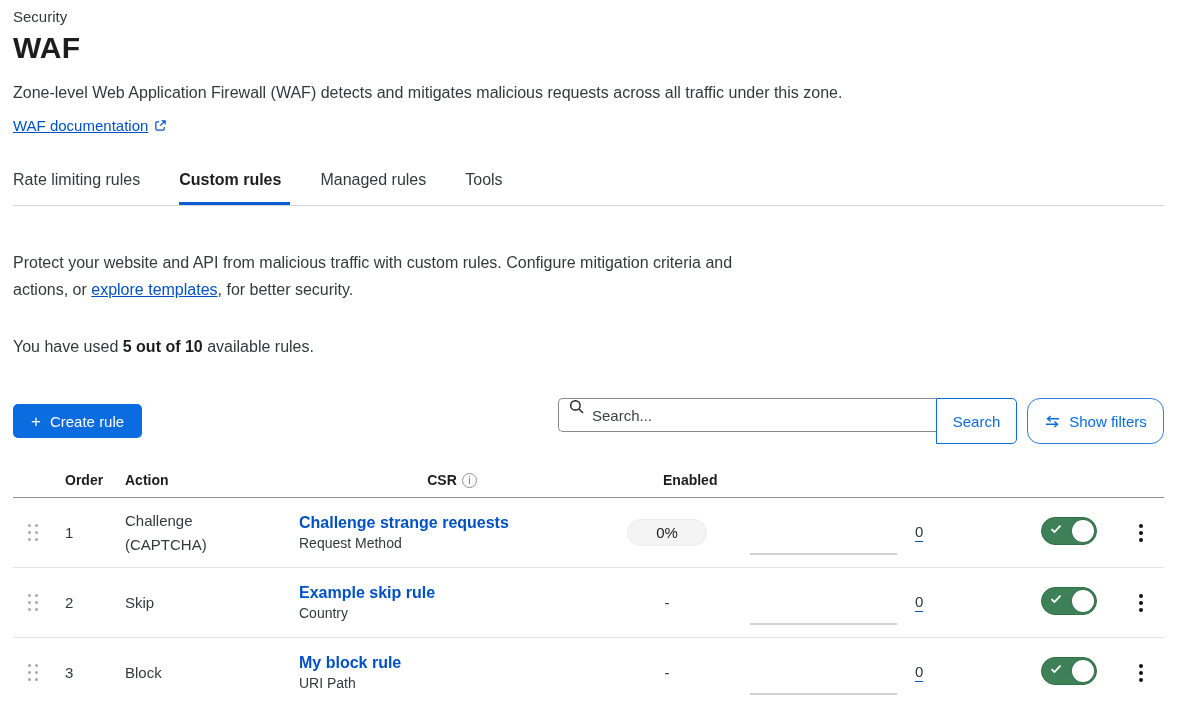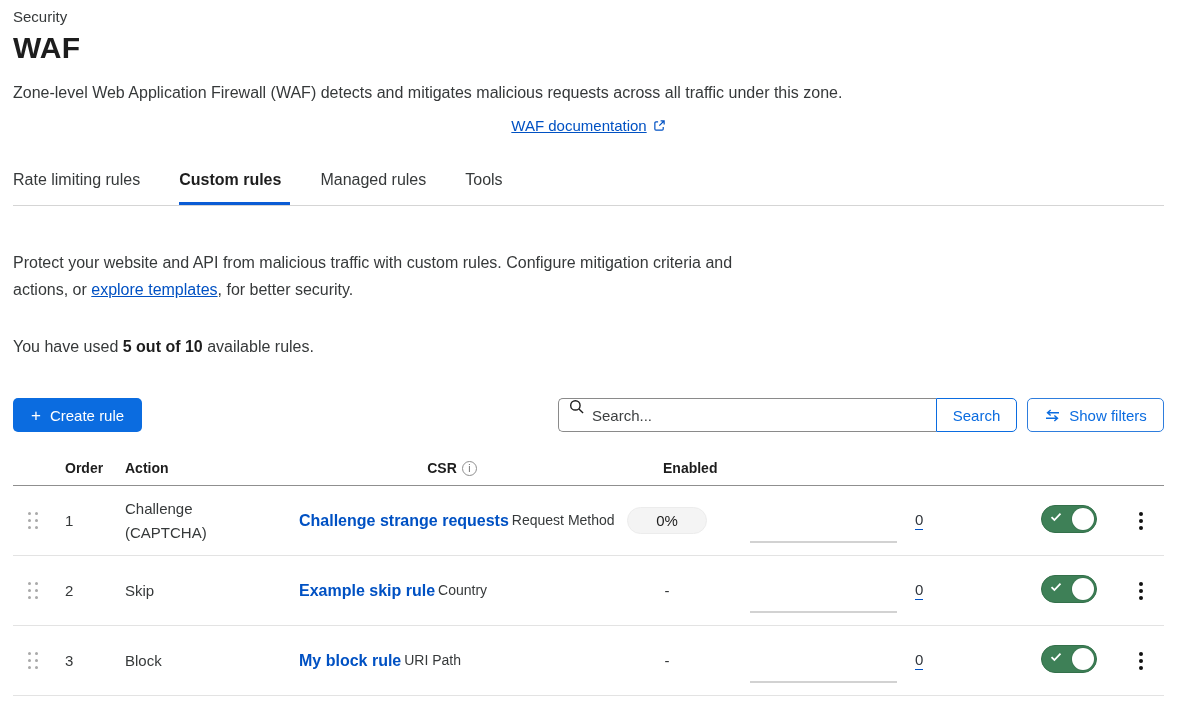--- a/index.html
+++ b/index.html
@@ -8,21 +8,21 @@
     width:1177px; height:707px; overflow:hidden;
     font-family:"Liberation Sans", sans-serif;
     color:#36393a;
   }
   .page { padding:8px 13px 0 13px; }
 
   
   .eyebrow { font-size:15px; color:#36393a; }
   h1.title { font-size:30px; font-weight:700; color:#1d1d1d; margin-top:6px; letter-spacing:.2px; }
   .desc { font-size:16px; color:#36393a; margin-top:19px; }
-  .doc-link-row { margin-top:15px;text-align:center; }
+  .doc-link-row { margin-top:15px; }
   .link { color:#0051c3; text-decoration:underline; cursor:pointer; }
   .doc-link { font-size:15px; display:inline-flex; align-items:center; gap:6px; }
 
   
   .tabs { margin-top:36px; border-bottom:1px solid #d5d5d5; display:flex; }
   .tab { font-size:16px; color:#36393a; padding:0 9px 13px 0; margin-right:30px; cursor:pointer; border-bottom:3px solid transparent; }
   .tab.active { color:#1d1d1d; font-weight:700; border-bottom-color:#0b5cd5; }
 
   
   .intro { margin-top:43px; font-size:16px; line-height:27px; max-width:745px; color:#36393a; }
@@ -44,47 +44,47 @@
     border:1px solid #8a8a8a; border-right:none; border-radius:5px 0 0 5px;
     padding:0 10px; background:#fff;
   }
   .search-box svg { flex:0 0 auto; margin-right:8px; }
   .search-box input {
     border:none; outline:none; width:100%; font-size:15px; color:#36393a;
     font-family:inherit; background:transparent;
   }
   .search-box input::placeholder { color:#3c3f40; opacity:1; }
   .btn-outline {
-    background:#fff; color:#0b6ce0; border:1px solid #0b6ce0; height:34px;
+    background:#fff; color:#0b6ce0; border:1px solid #0b6ce0; height:46px;
     font-size:15px; cursor:pointer; font-family:inherit;
     display:inline-flex; align-items:center; justify-content:center; gap:8px;
   }
   .btn-search { width:81px; border-radius:0 5px 5px 0; }
-  .btn-filters { width:137px; border-radius:5px; margin-left:10px; border-color:#2e7ddd; }
+  .btn-filters { width:137px; border-radius:13px; margin-left:10px; border-color:#2e7ddd; }
 
   
   .trow {
     display:grid;
     grid-template-columns:40px 60px 174px 330px 100px 281px 120px 46px;
     align-items:center;
   }
   .thead { margin-top:28px; padding-bottom:9px; border-bottom:1px solid #8f8f8f; align-items:end; }
   .th { font-size:14px; font-weight:700; color:#1d1d1d; }
   .pl12 { padding-left:12px; }
   .th-csr { text-align:center; display:flex; align-items:center; justify-content:center; gap:5px; }
   .th-activity { padding-left:20px; }
   .th-enabled { padding-left:46px; }
   .row { height:70px; border-bottom:1px solid #e3e3e3; }
 
   .drag-handle { display:grid; grid-template-columns:3px 3px; grid-gap:4px 4px; width:10px; margin:0 auto; cursor:grab; }
   .drag-handle i { width:3px; height:3px; border-radius:50%; background:#a9a9a9; }
 
   .cell-order { font-size:15px; color:#36393a; }
   .cell-action span { display:inline-block; max-width:125px; font-size:15px; line-height:24px; color:#36393a; }
-  .cell-name { display:flex; flex-direction:row; gap:3px; }
+  .cell-name { display:flex; flex-direction:column; gap:3px; }
   .rule-link { font-size:16px; font-weight:700; color:#0051c3; text-decoration:none; cursor:pointer; }
   .rule-field { font-size:14px; color:#36393a; }
 
   .cell-csr { text-align:center; }
   .pill { display:inline-block; width:80px; padding:4px 0; background:#f4f4f4; border:1px solid #ececec; border-radius:15px; font-size:15px; color:#1d1d1d; }
   .dash { font-size:15px; color:#36393a; }
 
   .cell-activity { display:flex; align-items:center; padding-left:33px; }
   .sparkline { width:147px; height:30px; margin-top:14px; border-bottom:2px solid #d2d2d2; }
   .count-link { margin-left:18px; font-size:15px; color:#30353b; text-decoration:none; border-bottom:1px solid #0051c3; padding-bottom:1px; cursor:pointer; }

